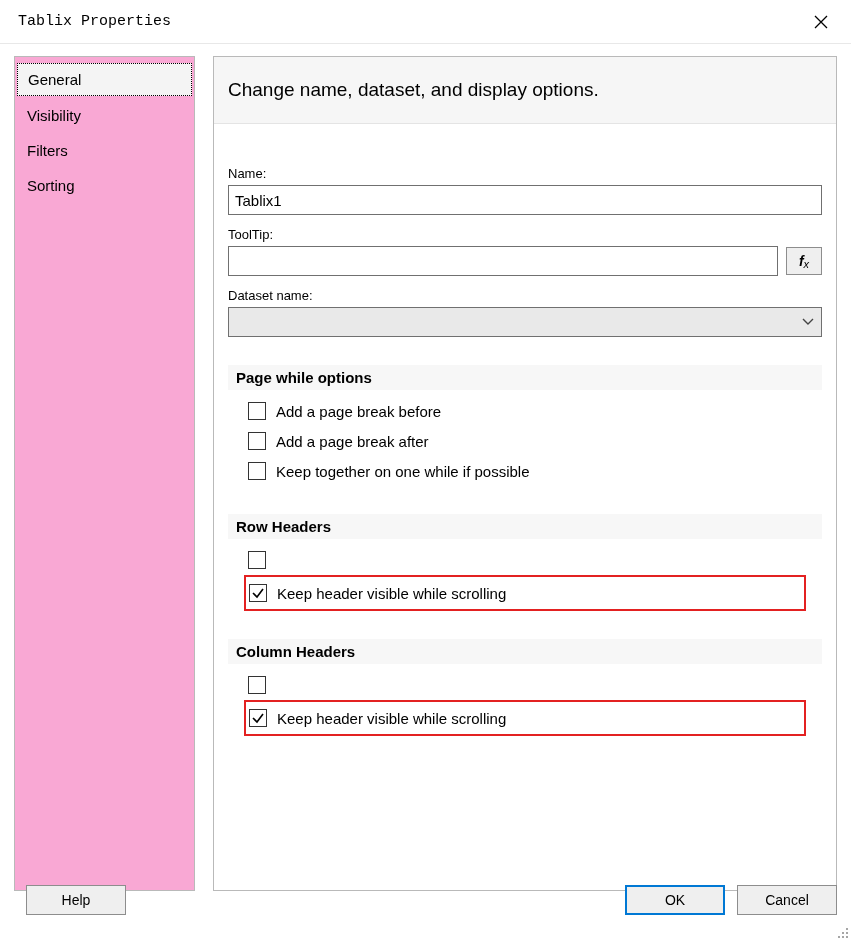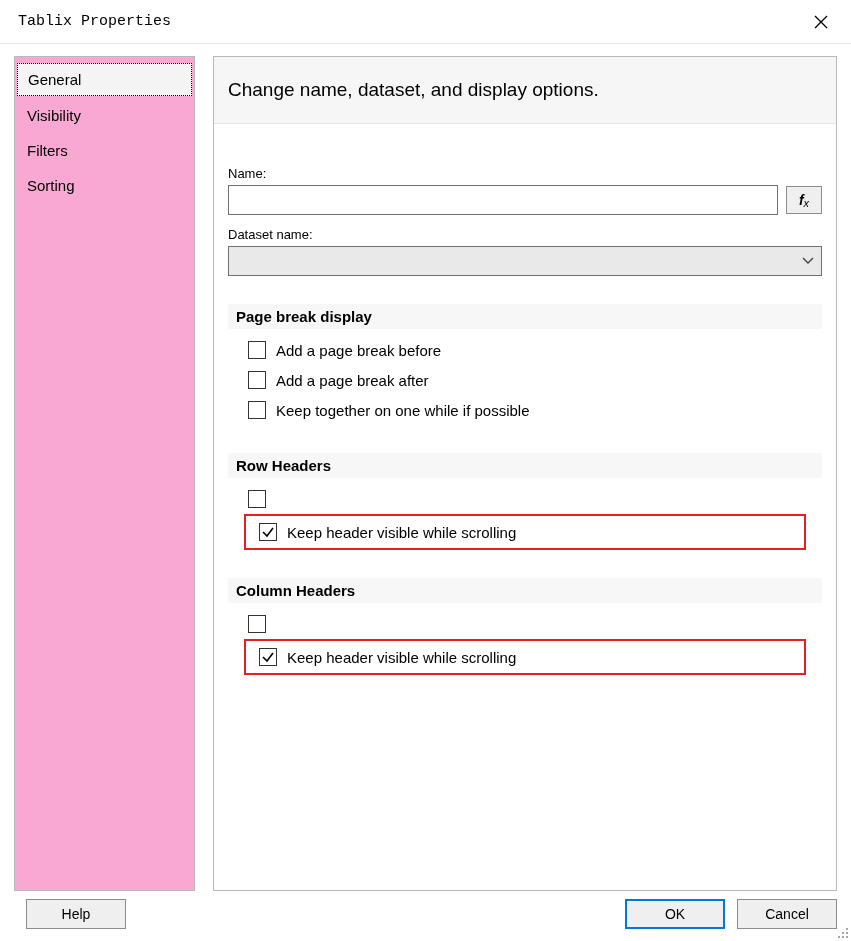--- a/index.html
+++ b/index.html
@@ -141,24 +141,24 @@
       align-items: center; justify-content: center;
       flex-shrink: 0;
     }
     .checkbox svg { width: 14px; height: 14px; display: none; }
     .checkbox.checked svg { display: block; }
     .highlight {
       border: 2px solid #e32121;
       padding: 1px;
       margin: 0 16px;
     }
-    .highlight .check-row { padding-left: 2px; margin-left: 10px; }
+    .highlight .check-row { padding-left: 2px; margin-left: 0; }
     .footer {
       position: absolute;
-      bottom: 12px; left: 14px; right: 14px;
+      bottom: 26px; left: 14px; right: 14px;
       display: flex;
       align-items: flex-start;
     }
     .btn {
       width: 100px; height: 30px;
       border: 1px solid #8d8d8d;
       background: #efefef;
       font-family: inherit;
       font-size: 14px;
       cursor: pointer;
@@ -192,40 +192,42 @@
     <div class="tab"><span>Visibility</span></div>
     <div class="tab"><span>Filters</span></div>
     <div class="tab"><span>Sorting</span></div>
   </div>
 
   <div class="content">
     <div class="content-header">Change name, dataset, and display options.</div>
     <div class="content-body">
 
       <div class="field-label">Name:</div>
-
+      <input class="text-input" type="text" value="Tablix1" style="">
+
+      <div class="field-label" style="margin-top:12px">ToolTip:</div>
       <div class="tooltip-row">
         <input class="text-input" type="text" value="" style="">
         <div class="fx-btn">
           <span class="f">f</span>
             <span class="x">x</span>
         </div>
       </div>
 
       <div class="field-label" style="margin-top:12px">Dataset name:</div>
       <div class="select-wrap">
         <div class="select"><span></span></div>
         <svg class="select-chevron" width="12" height="8" viewBox="0 0 12 8">
             <path d="M1 1 L6 6 L11 1" stroke="#444" stroke-width="1.4" fill="none"></path>
           </svg>
       </div>
 
       
       <div class="group">
-        <div class="group-title">Page break display</div>
+        <div class="group-title">Page while options</div>
         <label class="check-row">
           <span class="checkbox"></span>
           <span>Add a page break before</span>
         </label>
         <label class="check-row">
           <span class="checkbox"></span>
           <span>Add a page break after</span>
         </label>
         <label class="check-row">
           <span class="checkbox"></span>

